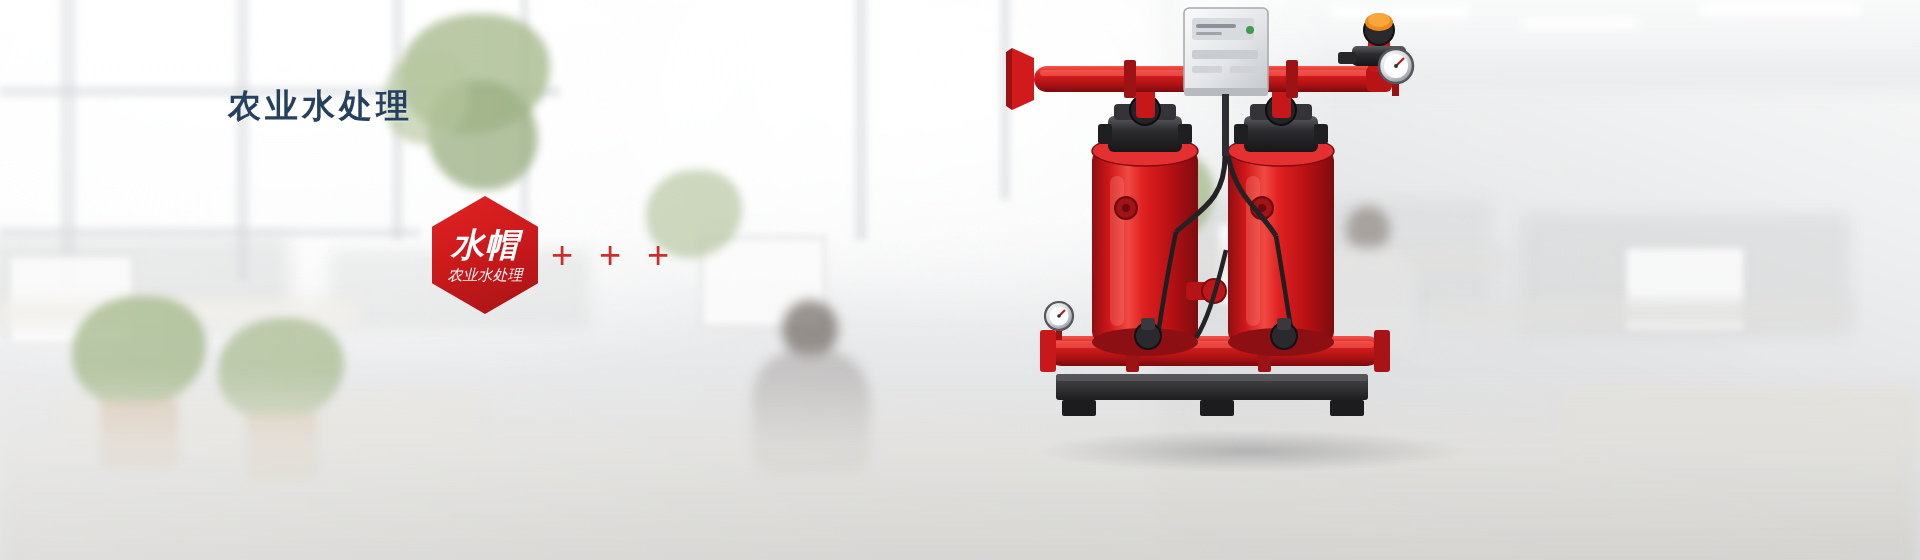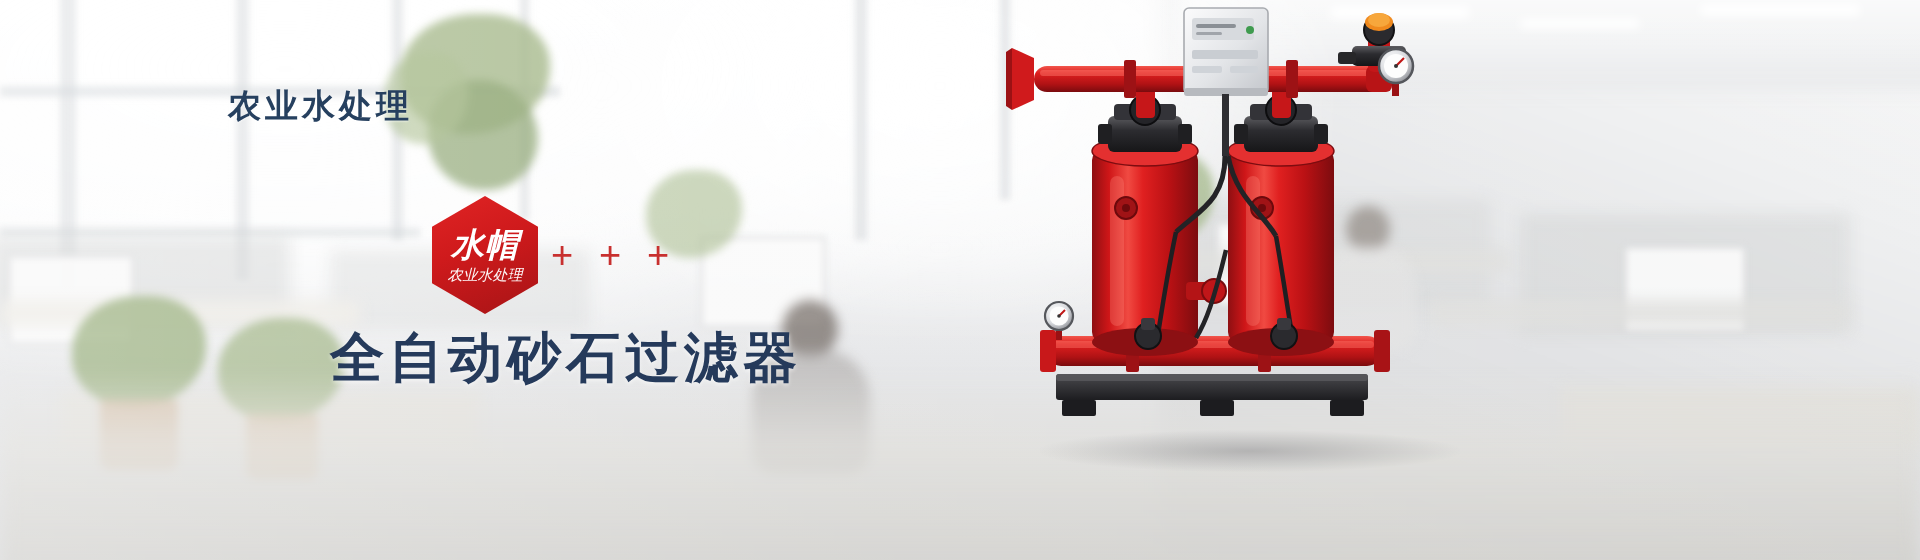--- a/index.html
+++ b/index.html
@@ -248,21 +248,20 @@
     <div class="badges">
       <div class="badge">
         <div class="badge-title">水帽</div>
         <div class="badge-sub">农业水处理</div>
       </div>
       <div class="plus">+</div>
       <div class="plus">+</div>
       <div class="plus">+</div>
     </div>
 
-    <div class="subline">全自动砂石过滤器</div>
   </div>
 
   <div class="product">
     <div class="prod-shadow"></div>
     <svg width="920" height="560" viewBox="0 0 920 560">
       <defs>
         <linearGradient id="tankG" x1="0" y1="0" x2="1" y2="0">
           <stop offset="0%" stop-color="#8e0f12"></stop>
           <stop offset="16%" stop-color="#cf1618"></stop>
           <stop offset="34%" stop-color="#f04a42"></stop>

